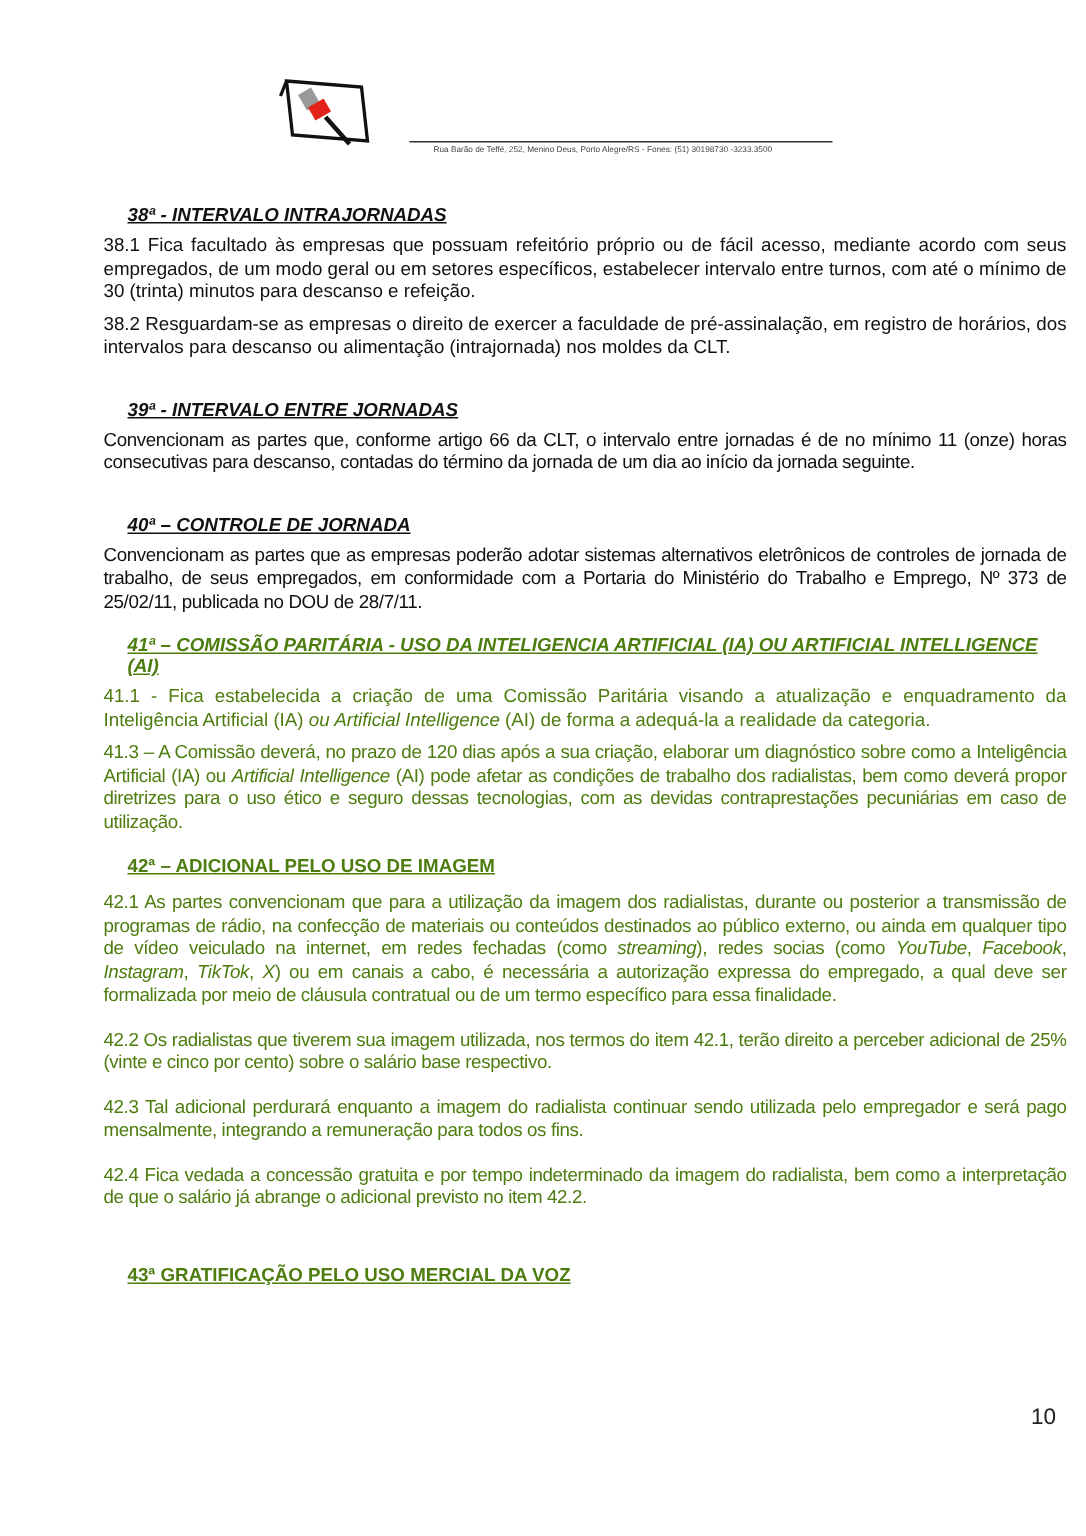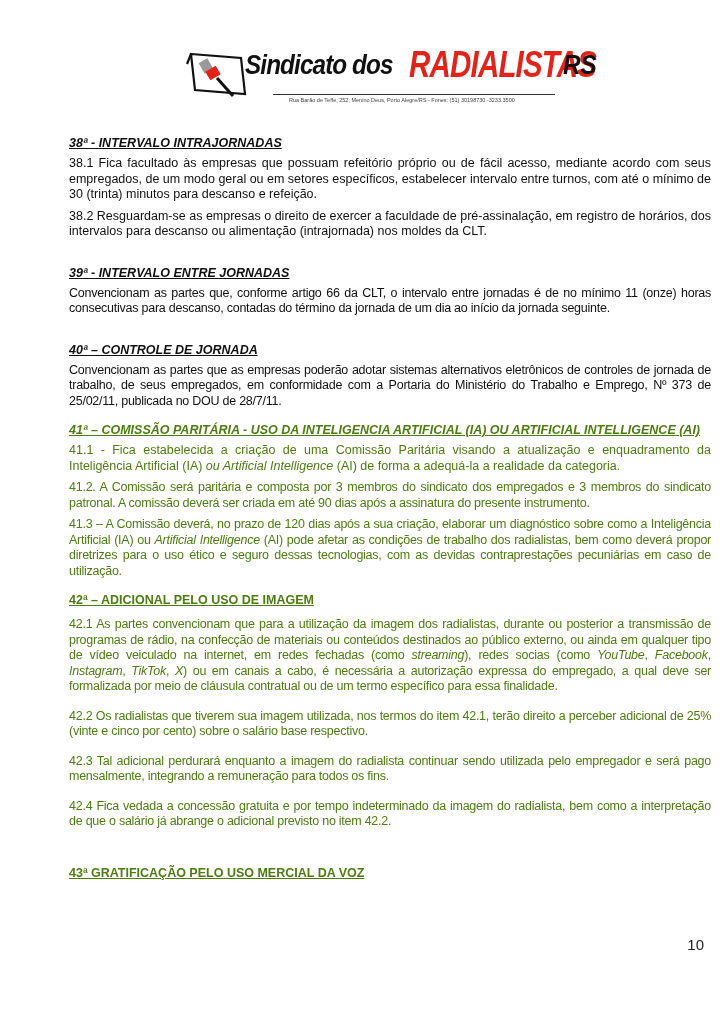--- a/index.html
+++ b/index.html
@@ -10,45 +10,40 @@
     .header { position: absolute; left: 185px; top: 44px; width: 380px; height: 66px; }
     .logo-frame { position: absolute; left: 0; top: 6px; width: 62px; height: 52px; }
     .logo-text { position: absolute; left: 60px; top: 6px; white-space: nowrap; font-family: "Liberation Sans", sans-serif; font-weight: bold; font-style: italic; }
     .logo-sind { font-size: 27px; color: #111; letter-spacing: -1px; transform: scaleX(0.9); display: inline-block; transform-origin: left; }
     .logo-rad { position: absolute; left: 164px; top: -6px; font-size: 36px; color: #e2231a; letter-spacing: -1px; transform: scaleX(0.82); transform-origin: left; white-space: nowrap; }
     .logo-rs { position: absolute; left: 318px; top: 0px; font-size: 27px; color: #111; transform: scaleX(0.9); transform-origin: left; }
     .logo-line { position: absolute; left: 88px; top: 50px; width: 282px; height: 1px; background: #333; }
     .logo-address { position: absolute; left: 104px; top: 53px; font-size: 5.5px; color: #444; white-space: nowrap; }
 
     .content { position: absolute; left: 69px; top: 136px; width: 642px; }
-    .sec-title { font-weight: bold; font-style: italic; text-decoration: underline; font-size: 12.5px; margin: 0 0 6px 0; }
+    .sec-title { font-weight: bold; font-style: italic; text-decoration: underline; font-size: 12.5px; margin: 0 0 6px 16px; }
     .sec-title.plain { font-style: normal; }
     .red { color: #4d7c0f; }
     p { margin: 0 0 6px 0; font-size: 12.5px; line-height: 15.5px; text-align: justify; }
     .cond { letter-spacing: -0.25px; }
     .gap-lg { height: 20px; }
     .gap-md { height: 8px; }
     .page-num { position: absolute; right: 20px; top: 936px; font-size: 15px; color: #222; }
   </style>
 </head>
 <body>
 
 <div class="header">
   <svg class="logo-frame" viewBox="0 0 62 52">
     <path d="M6 4 L56 8 L60 44 L10 40 Z" fill="none" stroke="#111" stroke-width="2.2"></path>
     <path d="M2 14 L6 4" stroke="#111" stroke-width="2.2"></path>
     <rect x="16" y="10" width="10" height="12" fill="#999" transform="rotate(-30 21 16)"></rect>
     <rect x="22" y="18" width="12" height="10" fill="#e2231a" transform="rotate(-30 28 23)"></rect>
     <path d="M32 28 L48 46" stroke="#111" stroke-width="3"></path>
   </svg>
-  <div class="logo-text">
-    <span class="logo-sind">Sindicato dos</span>
-    <span class="logo-rad">RADIALISTAS</span>
-    <span class="logo-rs">RS</span>
-  </div>
   <div class="logo-line"></div>
   <div class="logo-address">Rua Barão de Teffé, 252, Menino Deus, Porto Alegre/RS - Fones: (51) 30198730 -3233.3500</div>
 </div>
 
 <div class="content">
 
   <div>
     <div class="sec-title">38ª - INTERVALO INTRAJORNADAS</div>
     <p>38.1 Fica facultado às empresas que possuam refeitório próprio ou de fácil acesso, mediante acordo com seus empregados, de um modo geral ou em setores específicos, estabelecer intervalo entre turnos, com até o mínimo de 30 (trinta) minutos para descanso e refeição.</p>
     <p>38.2 Resguardam-se as empresas o direito de exercer a faculdade de pré-assinalação, em registro de horários, dos intervalos para descanso ou alimentação (intrajornada) nos moldes da CLT.</p>
@@ -66,21 +61,20 @@
   <div>
     <div class="sec-title">40ª – CONTROLE DE JORNADA</div>
     <p class="cond">Convencionam as partes que as empresas poderão adotar sistemas alternativos eletrônicos de controles de jornada de trabalho, de seus empregados, em conformidade com a Portaria do Ministério do Trabalho e Emprego, Nº 373 de 25/02/11, publicada no DOU de 28/7/11.</p>
   </div>
 
   <div class="gap-md"></div>
 
   <div class="red">
     <div class="sec-title">41ª – COMISSÃO PARITÁRIA - USO DA INTELIGENCIA ARTIFICIAL (IA) OU ARTIFICIAL INTELLIGENCE (AI)</div>
     <p><span>41.1 - Fica estabelecida a criação de uma Comissão Paritária visando a atualização e enquadramento da Inteligência Artificial (IA) </span><i>ou Artificial Intelligence</i><span> (AI) de forma a adequá-la a realidade da categoria.</span></p>
-    <p class="cond">41.2. A Comissão será paritária e composta por 3 membros do sindicato dos empregados e 3 membros do sindicato patronal. A comissão deverá ser criada em até 90 dias após a assinatura do presente instrumento.</p>
     <p class="cond"><span>41.3 – A Comissão deverá, no prazo de 120 dias após a sua criação, elaborar um diagnóstico sobre como a Inteligência Artificial (IA) ou </span><i>Artificial Intelligence</i><span> (AI) pode afetar as condições de trabalho dos radialistas, bem como deverá propor diretrizes para o uso ético e seguro dessas tecnologias, com as devidas contraprestações pecuniárias em caso de utilização.</span></p>
   </div>
 
   <div class="gap-md"></div>
 
   <div class="red">
     <div class="sec-title plain" style="margin-bottom:10px;">42ª – ADICIONAL PELO USO DE IMAGEM</div>
     <p class="cond"><span>42.1 As partes convencionam que para a utilização da imagem dos radialistas, durante ou posterior a transmissão de programas de rádio,  na confecção de materiais ou conteúdos destinados ao público externo, ou ainda em qualquer tipo de vídeo veiculado na internet, em redes fechadas (como </span><i>streaming</i><span>), redes socias (como </span><i>YouTube</i><span>, </span><i>Facebook</i><span>, </span><i>Instagram</i><span>, </span><i>TikTok</i><span>, </span><i>X</i><span>) ou em canais a cabo, é necessária a autorização expressa do empregado, a qual deve ser formalizada por meio de cláusula contratual ou de um termo específico para essa finalidade.</span></p>
     <div class="gap-md"></div>
     <p class="cond">42.2 Os radialistas que tiverem sua imagem utilizada, nos termos do item 42.1, terão direito a perceber adicional de 25% (vinte e cinco por cento) sobre o salário base respectivo.</p>

